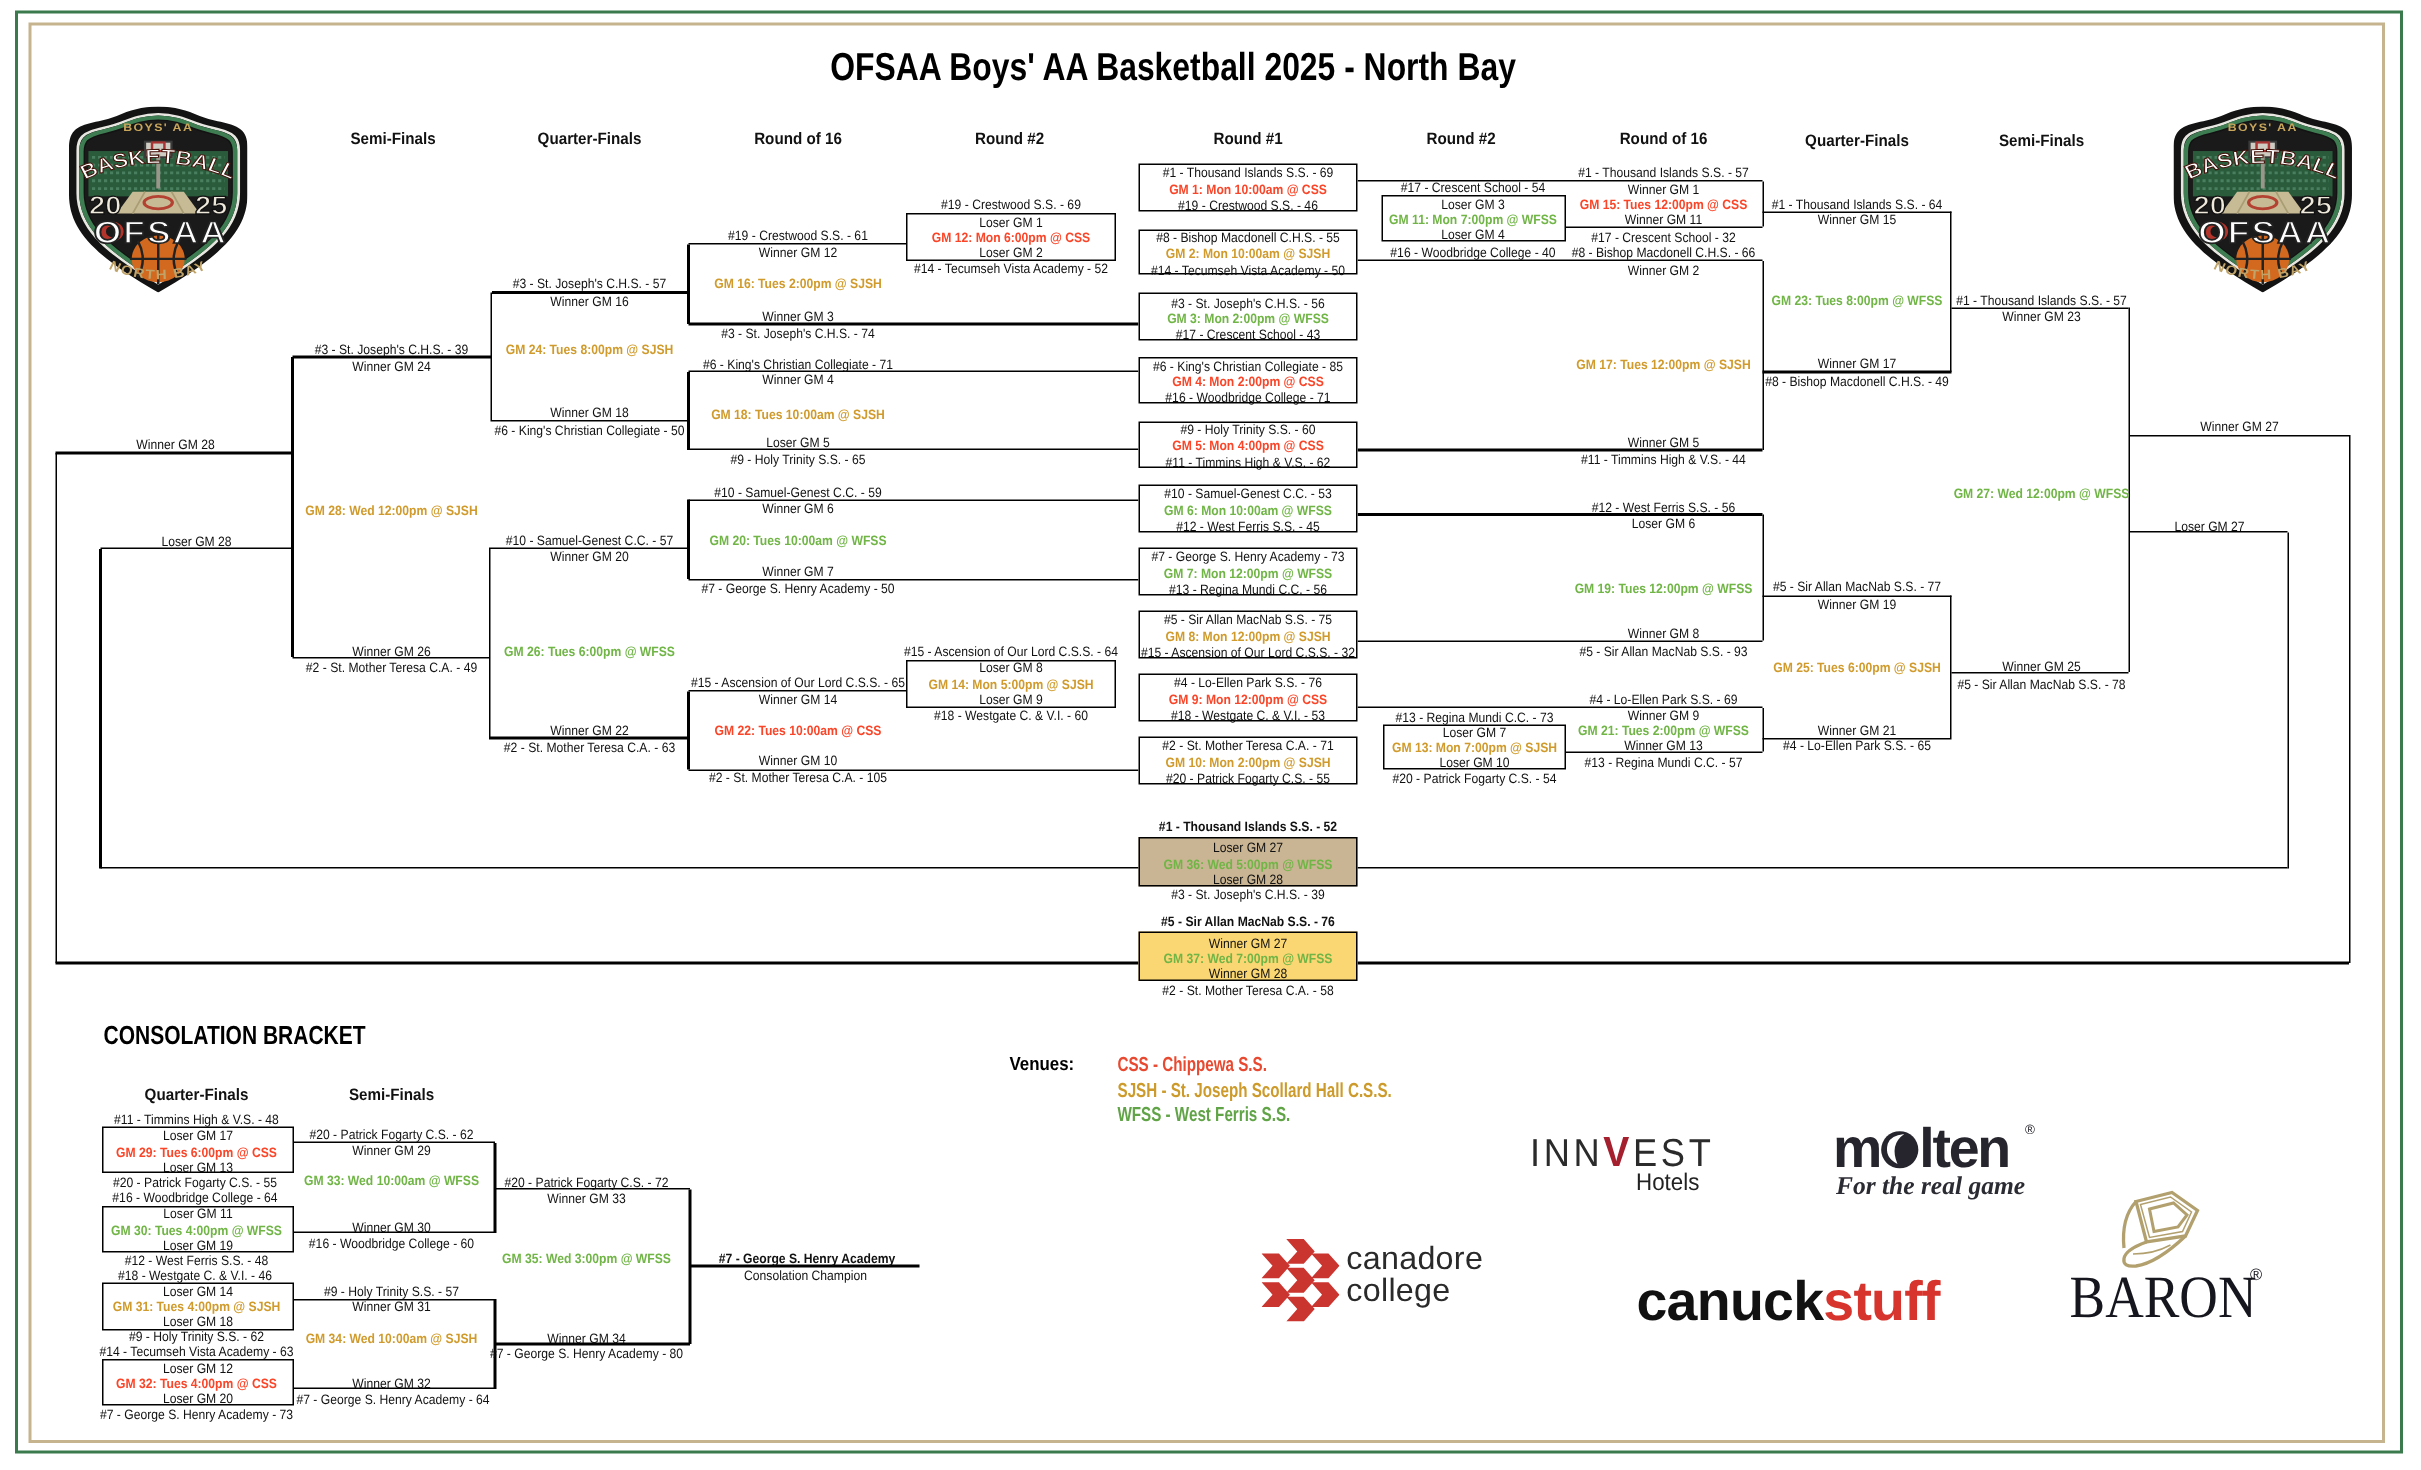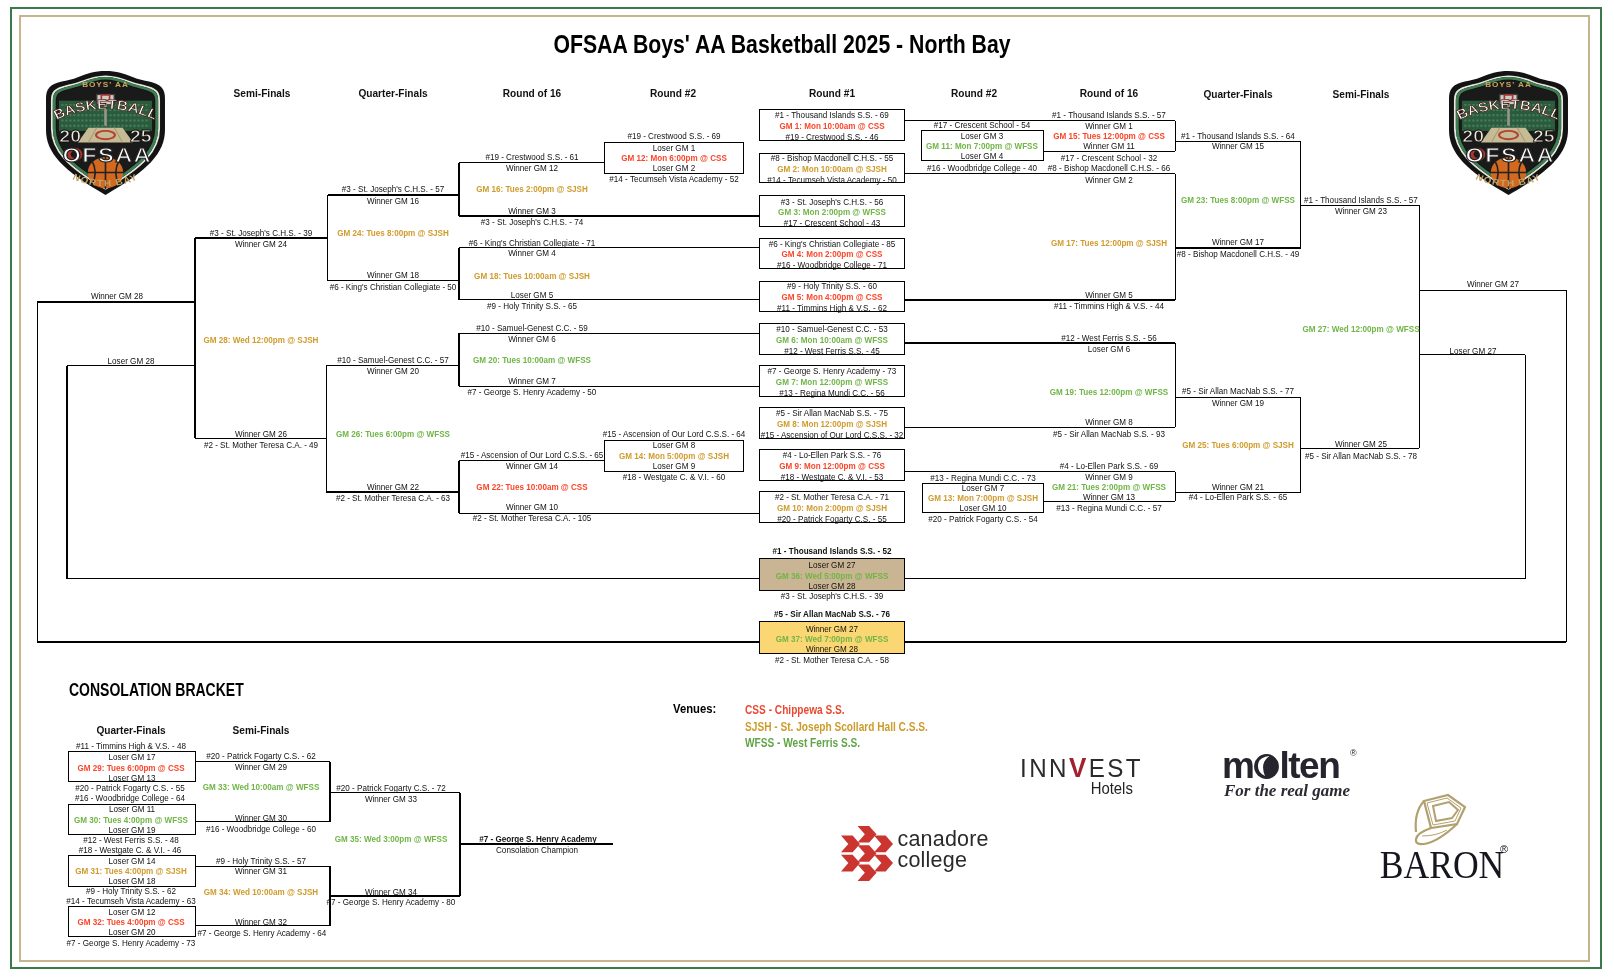--- a/index.html
+++ b/index.html
@@ -357,20 +357,21 @@
 <svg style="position:absolute;left:841px;top:826px" width="52" height="55" viewBox="0 0 42.5 51.5" preserveAspectRatio="none">
       <path d="M0 0 L9.5 0 L15.5 7.75 L9.5 15.5 L0 15.5 L6 7.75 Z" transform="translate(0,9)" fill="#cb3530"></path>
       <path d="M0 0 L9.5 0 L15.5 7.75 L9.5 15.5 L0 15.5 L6 7.75 Z" transform="translate(0,27)" fill="#cb3530"></path>
       <path d="M0 0 L9.5 0 L15.5 7.75 L9.5 15.5 L0 15.5 L6 7.75 Z" transform="translate(13.5,0)" fill="#cb3530"></path>
       <path d="M0 0 L9.5 0 L15.5 7.75 L9.5 15.5 L0 15.5 L6 7.75 Z" transform="translate(13.5,18)" fill="#cb3530"></path>
       <path d="M0 0 L9.5 0 L15.5 7.75 L9.5 15.5 L0 15.5 L6 7.75 Z" transform="translate(13.5,36)" fill="#cb3530"></path>
       <path d="M0 0 L9.5 0 L15.5 7.75 L9.5 15.5 L0 15.5 L6 7.75 Z" transform="translate(27,9)" fill="#cb3530"></path>
       <path d="M0 0 L9.5 0 L15.5 7.75 L9.5 15.5 L0 15.5 L6 7.75 Z" transform="translate(27,27)" fill="#cb3530"></path>
     </svg>
 <div style="position:absolute;left:897.5px;top:829px;font-size:21.5px;color:#2a2a2a;line-height:21.2px;letter-spacing:0.2px">canadore<br>college</div>
+<div style="position:absolute;left:1091px;top:847px;font-size:37px;font-weight:bold;letter-spacing:-0.5px;color:#111">canuck<span style="color:#d6342c">stuff</span></div>
 <svg style="position:absolute;left:1372px;top:790px" width="145" height="95" viewBox="0 0 145 95">
 <g stroke="#b2a06e" fill="none">
 <path d="M52 11 L76 5 L93 17 L85 34 L59 38 Z" stroke-width="2.2"></path>
 <path d="M55 13 L75 8 L89 18 L83 31 L61 35 Z" stroke-width="1"></path>
 <path d="M61 16 L77 12 L86 20 L80 28 L64 31 Z" stroke-width="2"></path>
 <path d="M59 38 Q45 43 44 49 Q43 55 52 54 Q66 52 85 34" stroke-width="2.2"></path>
 <path d="M52 11 Q42 22 44 42" stroke-width="2.2"></path>
 <path d="M50 46 Q64 46 75 40" stroke-width="1"></path>
 </g>
 <text transform="translate(70,88) scale(0.89,1)" font-family="Liberation Serif" font-size="40" fill="#16161e" text-anchor="middle">BARON</text>

